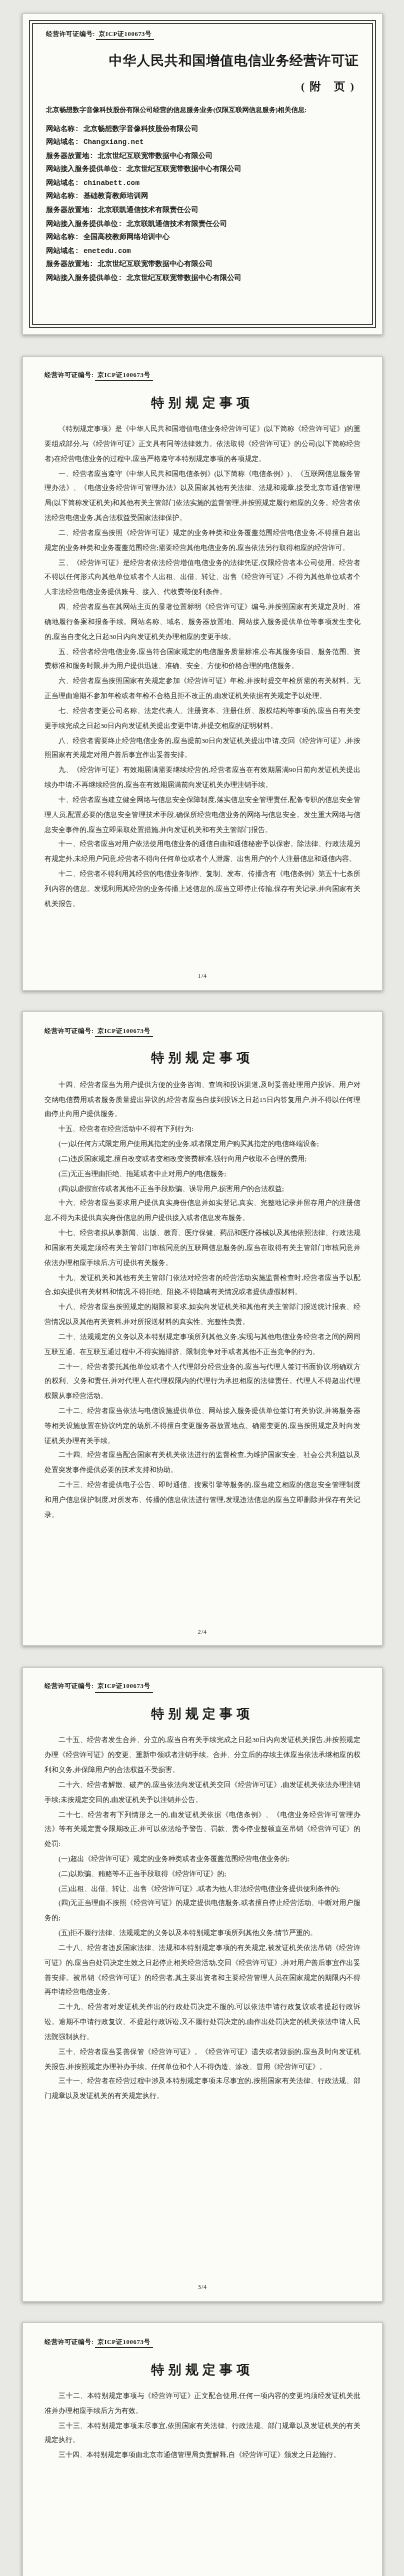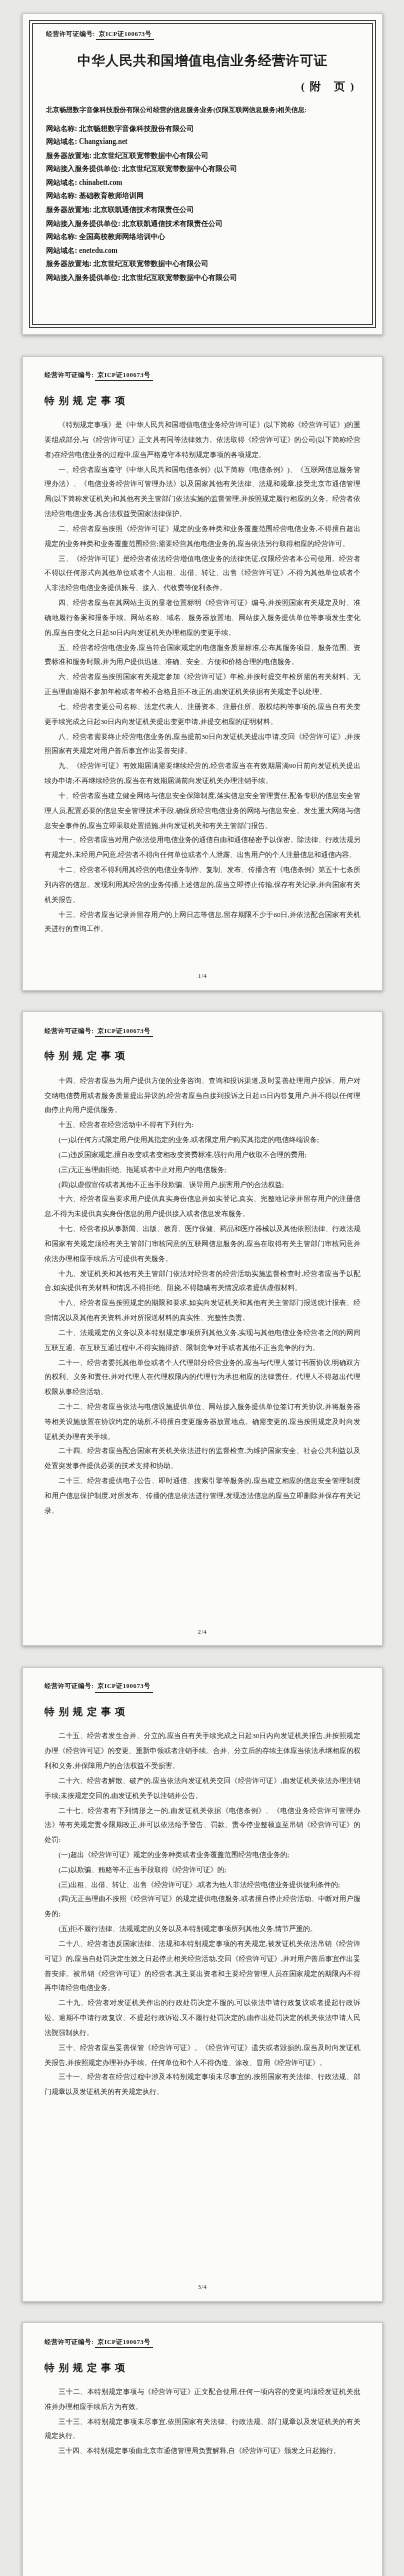--- a/index.html
+++ b/index.html
@@ -48,21 +48,21 @@
     display: flex;
     align-items: baseline;
   }
   .lic-number {
     border-bottom: 0.5px solid #2a2a2a;
     padding: 0 2.6px 0.5px;
     margin-left: 1px;
   }
   .cover-title {
     margin-top: 12.4px;
-    text-align: center;
+    text-align: right;
     font-size: 13.4px;
     font-weight: bold;
     letter-spacing: 0.5px;
     line-height: 1.3;
   }
   .cover-subtitle {
     text-align: right;
     font-size: 11px;
     font-weight: bold;
     letter-spacing: 5.2px;
@@ -73,33 +73,34 @@
     font-size: 6.7px;
     font-weight: bold;
     line-height: 1.8;
     text-align: justify;
   }
   .site-lines { margin-top: 2.1px; }
   .site-line {
     font-size: 7.2px;
     line-height: 1.88;
     text-align: justify;
+    font-family: Liberation Mono, monospace;
   }
   .site-label { font-weight: bold; }
   .site-value { font-weight: bold; }
   
   .page-prov { height: 635px; }
   .page-prov-last { height: 549px; }
   .prov-inner {
     position: relative;
     padding: 14.4px 21.6px 31px;
   }
   .prov-title {
-    text-align: left;
-    font-size: 10px;
+    text-align: center;
+    font-size: 13px;
     font-weight: bold;
     letter-spacing: 4.1px;
     margin: 12.4px 0 10.3px;
   }
   .clause {
     font-size: 7px;
     line-height: 2.12;
     text-align: justify;
     text-indent: 2em;
     margin: 0;
@@ -224,21 +225,20 @@
           <p class="clause">八、经营者需要终止经营电信业务的,应当提前30日向发证机关提出申请,交回《经营许可证》,并按照国家有关规定对用户善后事宜作出妥善安排。</p>
 
           <p class="clause">九、《经营许可证》有效期届满需要继续经营的,经营者应当在有效期届满90日前向发证机关提出续办申请;不再继续经营的,应当在有效期届满前向发证机关办理注销手续。</p>
 
           <p class="clause">十、经营者应当建立健全网络与信息安全保障制度,落实信息安全管理责任,配备专职的信息安全管理人员,配置必要的信息安全管理技术手段,确保所经营电信业务的网络与信息安全。发生重大网络与信息安全事件的,应当立即采取处置措施,并向发证机关和有关主管部门报告。</p>
 
           <p class="clause">十一、经营者应当对用户依法使用电信业务的通信自由和通信秘密予以保密。除法律、行政法规另有规定外,未经用户同意,经营者不得向任何单位或者个人泄露、出售用户的个人注册信息和通信内容。</p>
 
           <p class="clause">十二、经营者不得利用其经营的电信业务制作、复制、发布、传播含有《电信条例》第五十七条所列内容的信息。发现利用其经营的业务传播上述信息的,应当立即停止传输,保存有关记录,并向国家有关机关报告。</p>
 
-          <p class="clause">十三、经营者应当记录并留存用户的上网日志等信息,留存期限不少于60日,并依法配合国家有关机关进行的查询工作。</p>
         </div>
     </div>
     <div class="page-footer">1/4</div>
   </section>
 
   <section class="page page-prov">
     <div class="prov-inner">
       <div class="lic-header">
         <span>经营许可证编号:</span>
         <span class="lic-number">京ICP证100673号</span>

